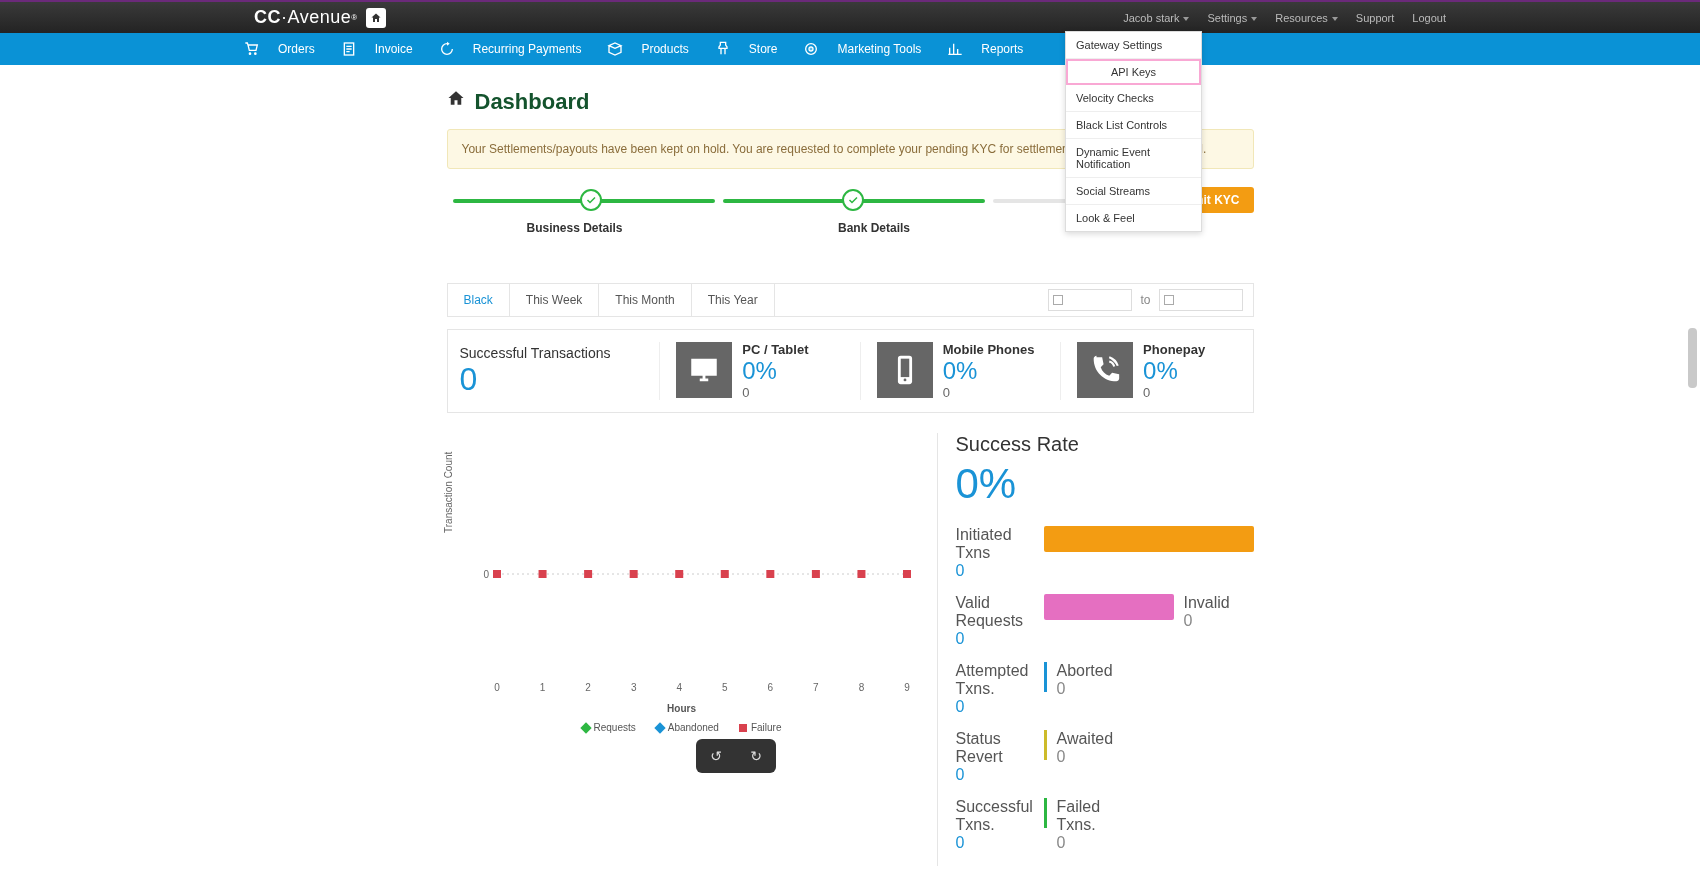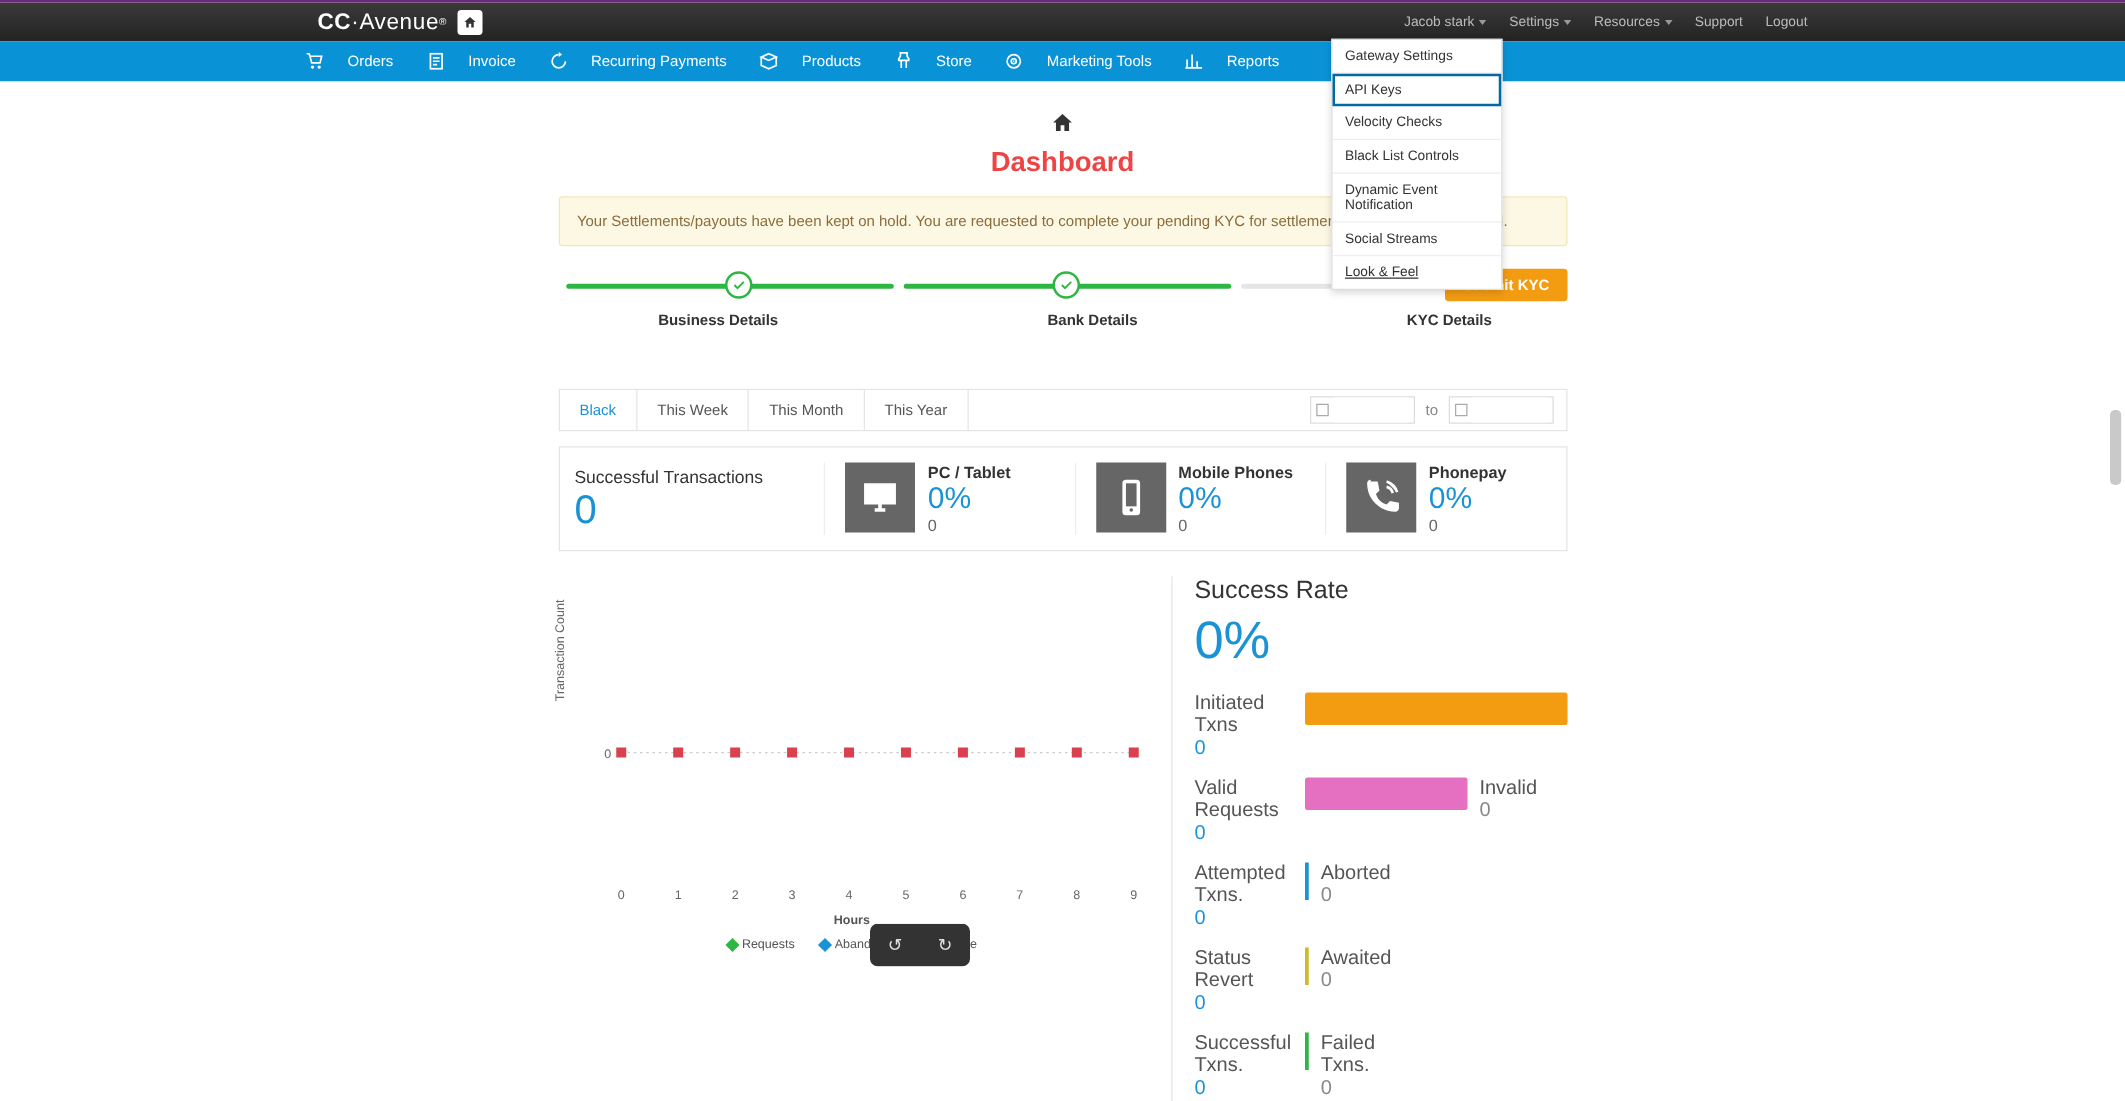--- a/index.html
+++ b/index.html
@@ -10,31 +10,31 @@
 .topbar .logo { margin-left: 228px; display: flex; align-items: center; font-weight: 300; font-size: 18px; letter-spacing: 0.5px; }
 .topbar .logo b { font-weight: bold; }
 .topbar .home-square { width: 20px; height: 20px; background: #fff; border-radius: 3px; display: inline-flex; align-items: center; justify-content: center; margin-left: 8px; color: #333; }
 .topbar .right { margin-left: auto; margin-right: 228px; display: flex; gap: 18px; align-items: center; color: #bbb; font-size: 11px; position: relative; }
 .topbar .right span { cursor: pointer; }
 .caret { display:inline-block; width:0; height:0; border-left:3px solid transparent; border-right:3px solid transparent; border-top:4px solid #999; margin-left:4px; vertical-align:middle;}
 
 
 .dropdown { position: absolute; top: 31px; left: 1065px; width: 137px; background: #fff; border: 1px solid #ddd; box-shadow: 0 2px 6px rgba(0,0,0,0.15); font-size: 11px; color: #333; z-index: 100; }
 .dropdown .item { padding: 7px 10px; border-bottom: 1px solid #eee; cursor: pointer; }
-.dropdown .item.active { border: 2px solid #0369a1; padding: 5px 8px;}
-.dropdown .item:last-child { border-bottom: none; text-decoration: underline; }
+.dropdown .item.active { border: 2px solid #f9a8d4; padding: 5px 8px; text-align: center;}
+.dropdown .item:last-child { border-bottom: none; }
 
 
 .bluenav { height: 32px; background: #0a92d6; display: flex; align-items: center; color: #fff; font-size: 12px; padding-left: 234px; gap: 6px; }
 .bluenav .navitem { display: flex; align-items: center; gap: 18px; padding: 0 10px; cursor:pointer; }
 .bluenav svg { fill: #fff; }
 
 
 .main { width: 807px; margin: 0 auto; padding-top: 24px; }
-.page-title { display: flex; align-items: center; gap: 10px; font-size: 22px; color: #ef4444; font-weight: 600; margin-bottom: 14px; flex-direction: column; }
+.page-title { display: flex; gap: 10px; font-size: 22px; color: #14532d; font-weight: 600; margin-bottom: 14px; }
 .alert { background: #fdf8e4; border: 1px solid #f1e7b8; color: #8a6d3b; padding: 12px 14px; font-size: 12px; border-radius: 3px; margin-bottom: 24px; }
 
 
 .stepper-wrap { position: relative; margin-bottom: 48px; }
 .submit-kyc { position: absolute; right: 0; top: -6px; background: #f39c12; color: #fff; padding: 6px 14px; border-radius: 3px; font-size: 12px; font-weight: bold; cursor:pointer; }
 .track { position: relative; height: 16px; margin: 0 6px; }
 .track .seg { position: absolute; height: 4px; top: 6px; border-radius: 2px; }
 .check { position: absolute; top: -4px; width: 22px; height: 22px; border: 2px solid #2db742; border-radius: 50%; background: #fff; display:flex;align-items:center;justify-content:center; }
 .check svg { stroke: #2db742; }
 .step-labels { display: flex; justify-content: space-between; margin-top: 12px; font-size: 12px; font-weight: bold; color: #333; padding: 0 60px 0 80px; }

